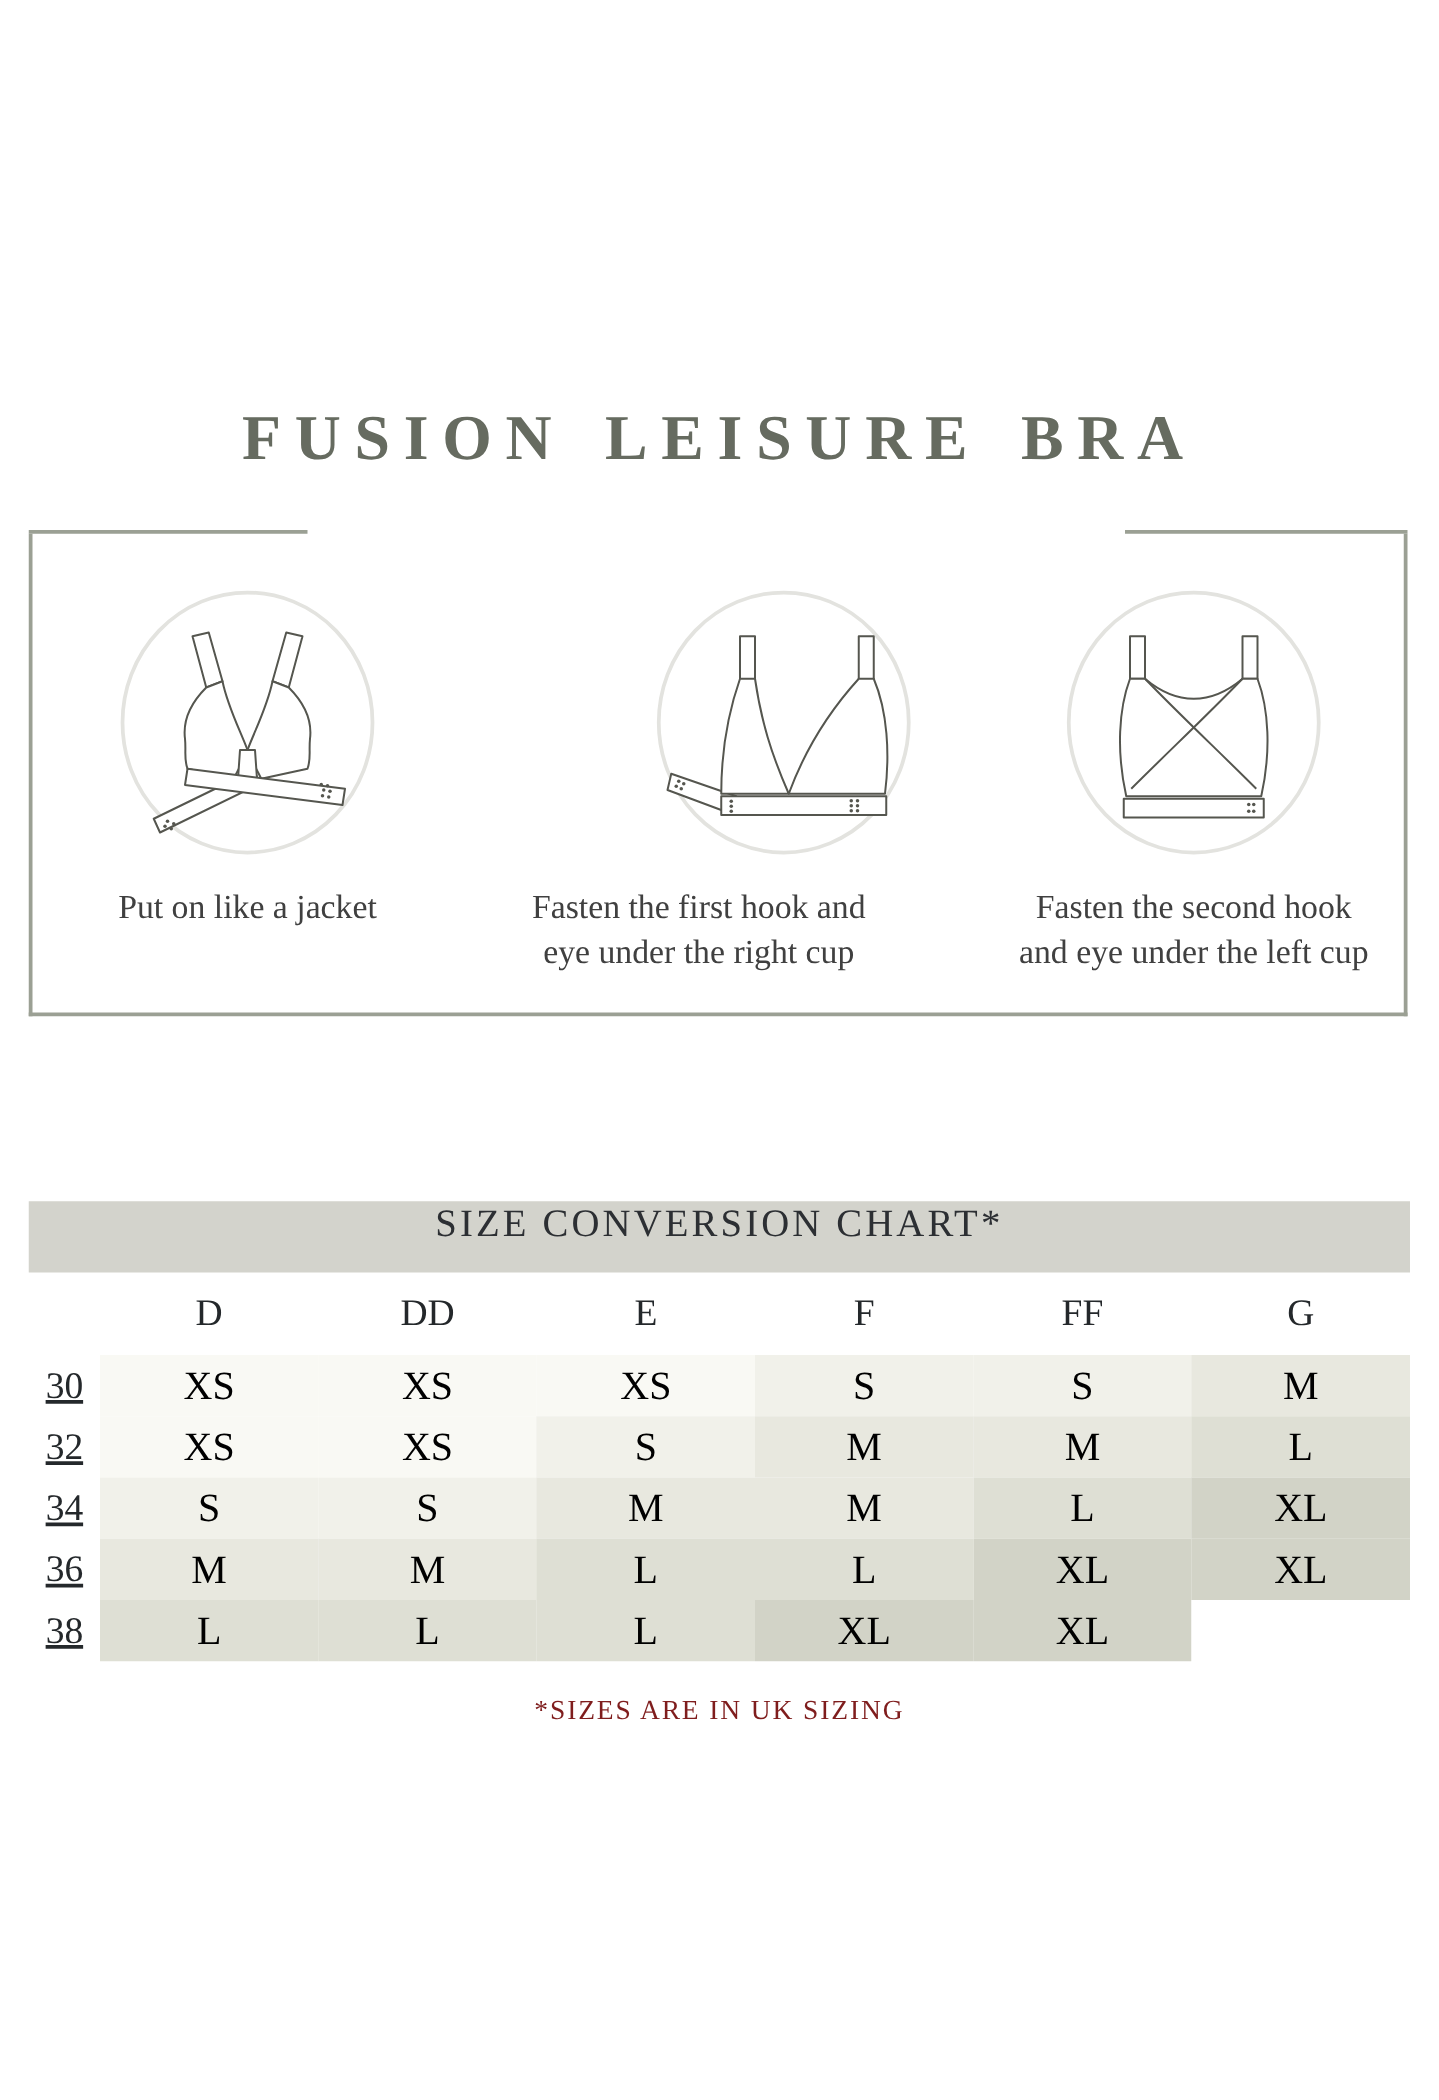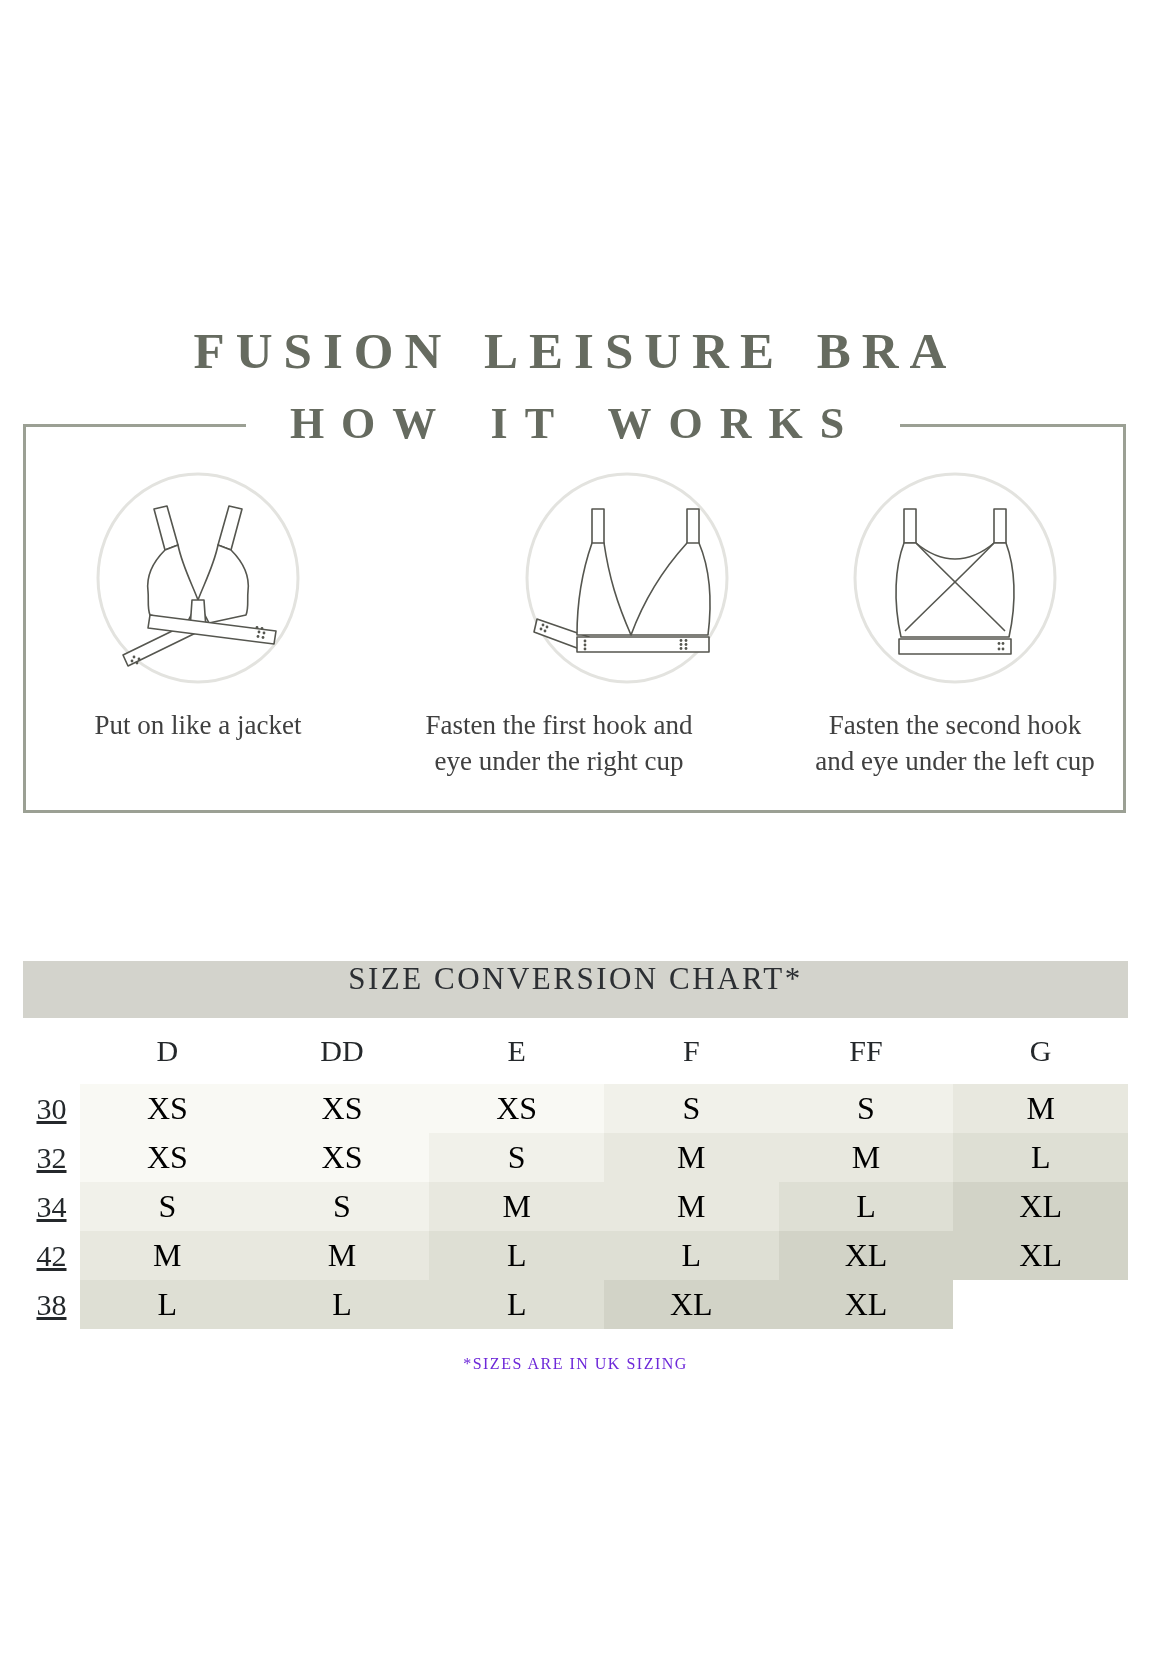--- a/index.html
+++ b/index.html
@@ -51,31 +51,30 @@
   .trow{display:grid;grid-template-columns:57px repeat(6,1fr);height:49px;}
   .tlabel{
     display:flex;align-items:center;justify-content:center;
     font-size:30px;color:#24282b;text-decoration:underline;
   }
   .tcell{
     display:flex;align-items:center;justify-content:center;
     font-size:32px;color:#000000;
   }
   .footnote{
-    margin-top:26px;text-align:center;font-size:16px;
-    letter-spacing:1.5px;color:#6d28d9;
+    margin-top:26px;text-align:center;font-size:22px;
+    letter-spacing:1.5px;color:#7f1d1d;
   }
 </style>
 </head>
 <body>
 
 <div class="canvas">
 
   <h1 class="main-title">FUSION LEISURE BRA</h1>
-  <h2 class="section-title">HOW IT WORKS</h2>
 
   <div class="how-box">
     <span class="rule rule-left"></span>
     <span class="rule rule-right"></span>
   </div>
 
   <div class="step step-1">
     <svg width="216" height="218" viewBox="0 0 216 218">
       <ellipse cx="108" cy="109" rx="100" ry="104" fill="none" stroke="#e3e3df" stroke-width="3"></ellipse>
       <g fill="#ffffff" stroke="#55564f" stroke-width="1.6" stroke-linejoin="round">
@@ -191,21 +190,21 @@
         <div class="trow">
           <div class="tlabel">34</div>
           <div class="tcell" style="background: rgb(241, 241, 234);">S</div>
           <div class="tcell" style="background: rgb(241, 241, 234);">S</div>
           <div class="tcell" style="background: rgb(232, 232, 223);">M</div>
           <div class="tcell" style="background: rgb(232, 232, 223);">M</div>
           <div class="tcell" style="background: rgb(222, 223, 212);">L</div>
           <div class="tcell" style="background: rgb(210, 211, 199);">XL</div>
         </div>
         <div class="trow">
-          <div class="tlabel">42</div>
+          <div class="tlabel">36</div>
           <div class="tcell" style="background: rgb(232, 232, 223);">M</div>
           <div class="tcell" style="background: rgb(232, 232, 223);">M</div>
           <div class="tcell" style="background: rgb(222, 223, 212);">L</div>
           <div class="tcell" style="background: rgb(222, 223, 212);">L</div>
           <div class="tcell" style="background: rgb(210, 211, 199);">XL</div>
           <div class="tcell" style="background: rgb(210, 211, 199);">XL</div>
         </div>
         <div class="trow">
           <div class="tlabel">38</div>
           <div class="tcell" style="background: rgb(222, 223, 212);">L</div>

